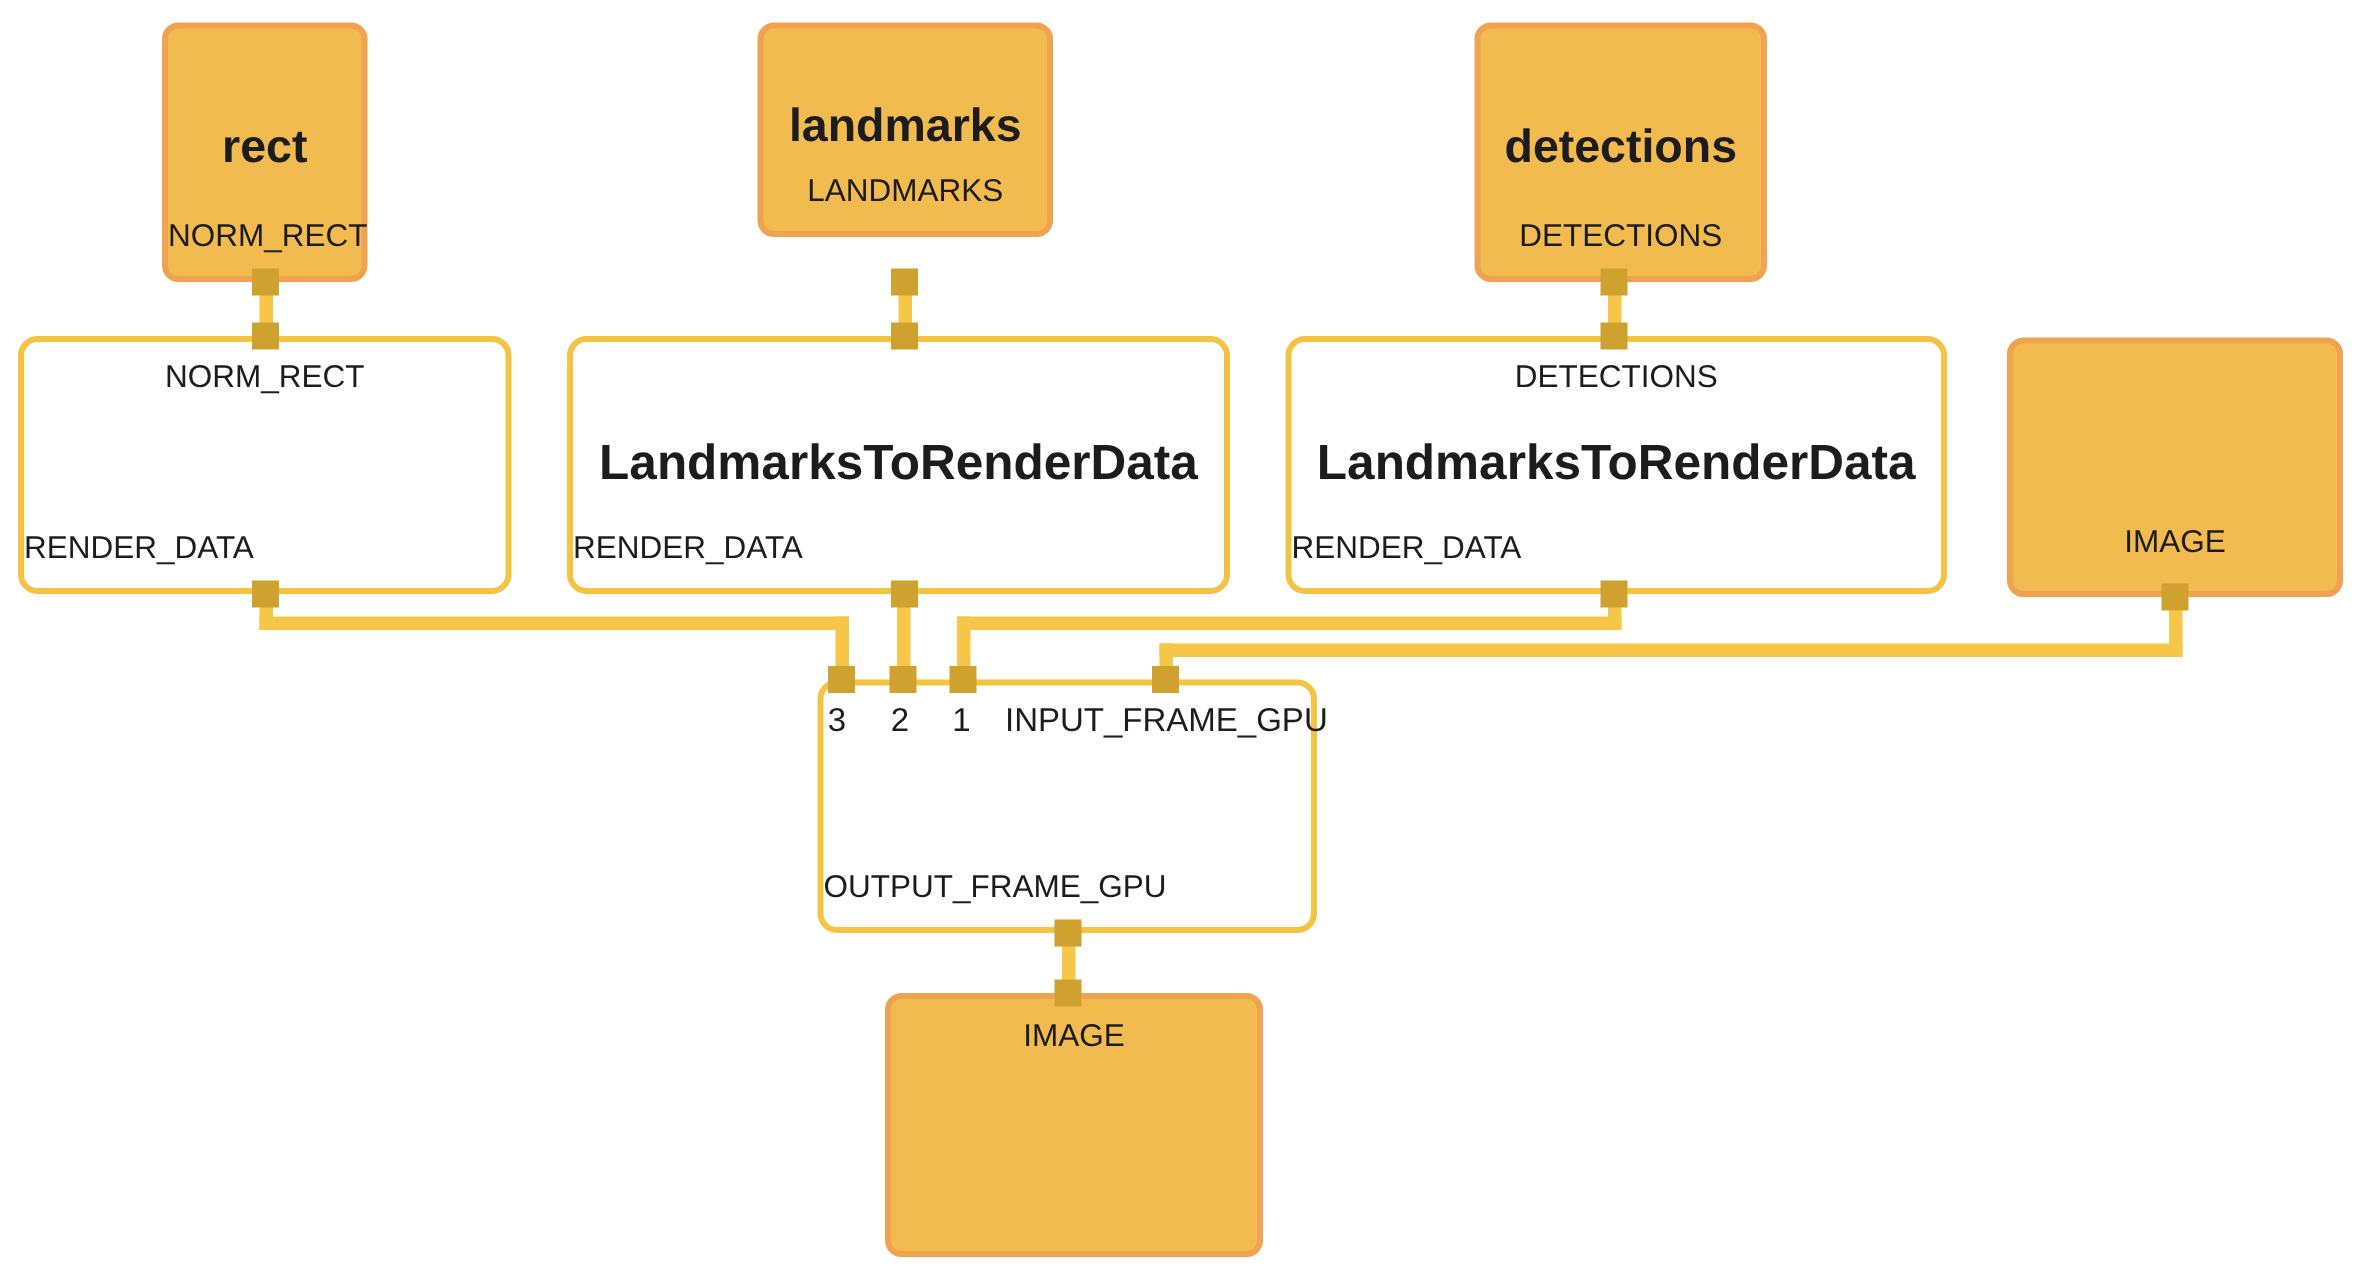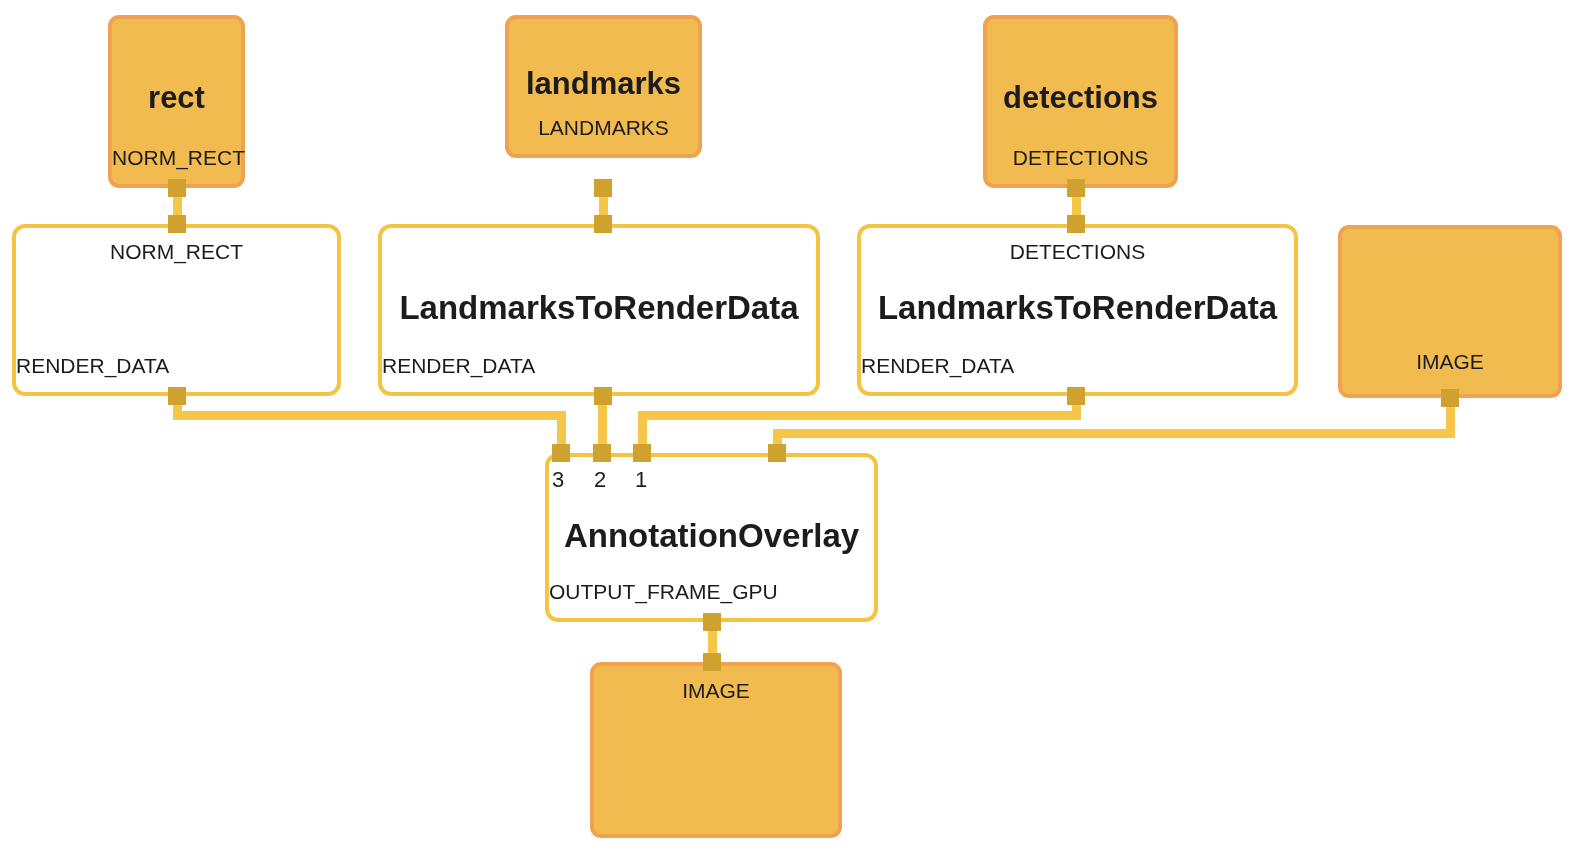--- a/index.html
+++ b/index.html
@@ -87,21 +87,21 @@
   </div>
 
   <div class="node src" style="left:1338px;top:225px;width:224px;height:173px;">
     <div class="src-tag" style="bottom:20px;">IMAGE</div>
   </div>
 
   <div class="node calc" style="left:545px;top:453px;width:333px;height:169px;">
     <div class="ao-label" style="left:-1px;width:20px;">3</div>
     <div class="ao-label" style="left:41px;width:20px;">2</div>
     <div class="ao-label" style="left:82px;width:20px;">1</div>
-    <div class="calc-title">AnnotationOverlay</div>
+    <div class="ao-label" style="left:121px;width:210px;">INPUT_FRAME_GPU</div>
     <div class="calc-out">OUTPUT_FRAME_GPU</div>
   </div>
 
   <div class="node src" style="left:590px;top:662px;width:252px;height:176px;">
     <div class="sink-tag">IMAGE</div>
   </div>
 
   <div class="port" style="left:168px;top:179px;"></div>
   <div class="port" style="left:168px;top:215px;"></div>
   <div class="port" style="left:168px;top:387px;"></div>

